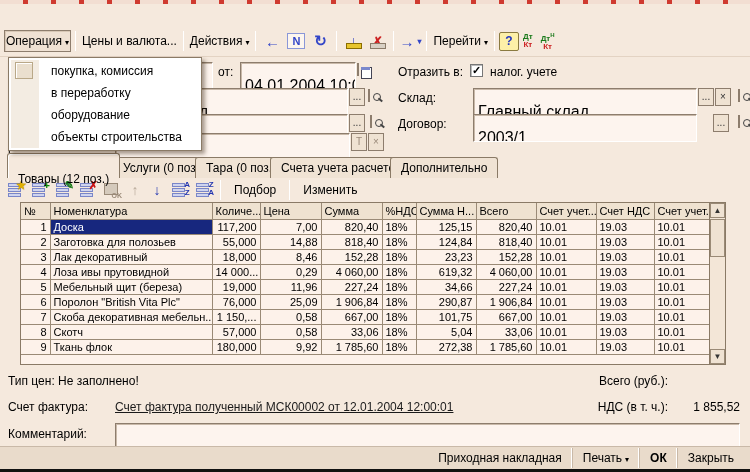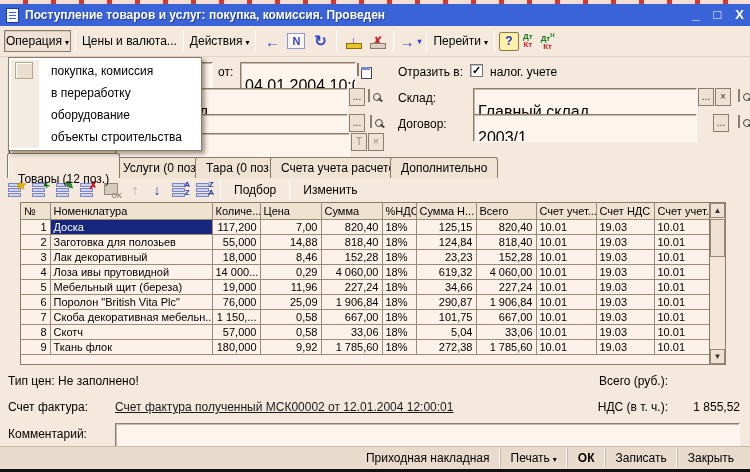--- a/index.html
+++ b/index.html
@@ -107,29 +107,20 @@
   .bb-btn.first { border-left:none; box-shadow:none; }
   .bb-btn.bold { font-weight:bold; }
   .bottom-edge { position:absolute; top:469px; left:0; width:750px; height:3px; background:#111; }
 </style>
 </head>
 <body>
 
 <div class="screen">
   <div class="top-strip"></div>
 
-  <div class="titlebar">
-    <span class="title-icon"></span>
-    <span class="title-text">Поступление товаров и услуг: покупка, комиссия. Проведен</span>
-    <span class="win-btns">
-      <span class="win-btn">_</span>
-      <span class="win-btn">□</span>
-      <span class="win-btn">X</span>
-    </span>
-  </div>
 
   <div class="toolbar">
     <span class="tb-btn pressed">
       <span>Операция</span><span class="dd-arrow">▾</span>
     </span>
     <span class="tb-sep"></span>
     <span class="tb-btn">Цены и валюта...</span>
     <span class="tb-sep"></span>
     <span class="tb-btn">
       <span>Действия</span><span class="dd-arrow">▾</span>
@@ -413,21 +404,20 @@
 
   <span class="lbl" style="left:8px; top:427px;">Комментарий:</span>
   <div class="field" style="left:115px; top:423px; width:625px;"></div>
 
   <div class="bottombar">
     <span class="bb-btn first">Приходная накладная</span>
     <span class="bb-btn">
       <span>Печать</span><span class="dd-arrow">▾</span>
     </span>
     <span class="bb-btn bold">ОК</span>
-    <span class="bb-btn">Записать</span>
     <span class="bb-btn">Закрыть</span>
   </div>
   <div class="bottom-edge"></div>
 
   <div class="menu">
     <div class="menu-item">
       <span class="menu-gutter"></span>
       <span class="menu-mark"></span>
       <span>покупка, комиссия</span>
     </div>

